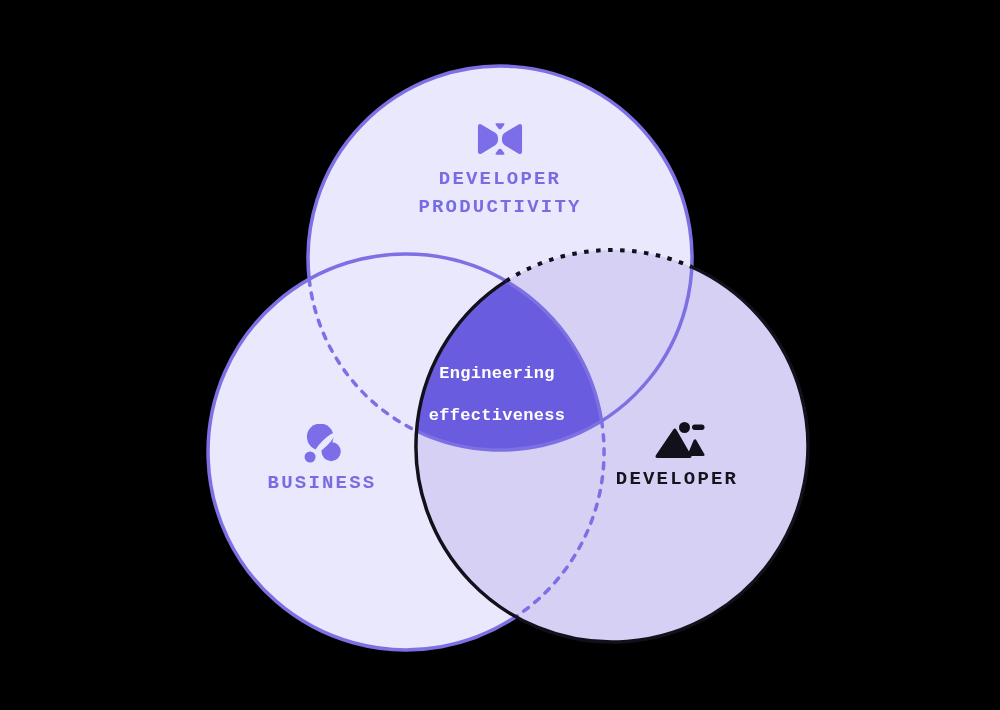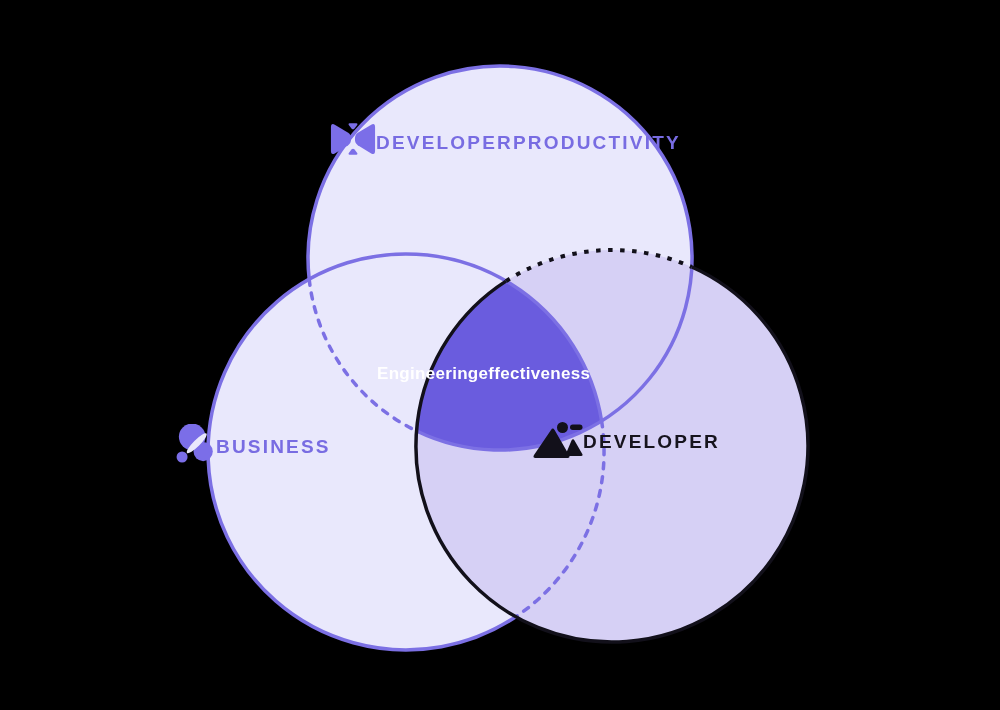--- a/index.html
+++ b/index.html
@@ -18,40 +18,41 @@
   .stage{
     position:relative;
     width:1000px;height:710px;
     background:var(--background);
     overflow:hidden;
     font-family:"Liberation Sans","DejaVu Sans",sans-serif;
   }
   .venn-svg{position:absolute;left:0;top:0;width:1000px;height:710px;display:block;}
   .label-block{
     position:absolute;
-    display:flex;flex-direction:row;align-items:center;
+    display:flex;flex-direction:column;align-items:center;
     text-align:center;
     pointer-events:none;
+    font-family:Liberation Mono, monospace;
   }
   .set-heading{
     font-weight:700;
     font-size:19px;
     line-height:28px;
     letter-spacing:2.2px;
     text-transform:uppercase;
   }
   .heading-purple{color:var(--purple-text);}
   .heading-dark{color:var(--dark-text);}
   .block-top{left:330px;top:121px;width:340px;}
   .block-top .icon-wrap{margin-bottom:8px;}
   .block-left{left:172px;top:424px;width:300px;}
   .block-left .icon-wrap{margin-bottom:1px;}
   .block-right{left:527px;top:419px;width:300px;}
   .block-right .icon-wrap{margin-bottom:2px;}
-  .block-center{left:377px;top:362px;width:240px;}
+  .block-center{left:377px;top:362px;width:240px;gap:19px;}
   .center-label{
     color:var(--center-text);
     font-weight:600;
     font-size:17px;
     line-height:23px;
     letter-spacing:0.3px;
   }
   .icon-wrap{display:flex;align-items:center;justify-content:center;}
 </style>
 </head>

